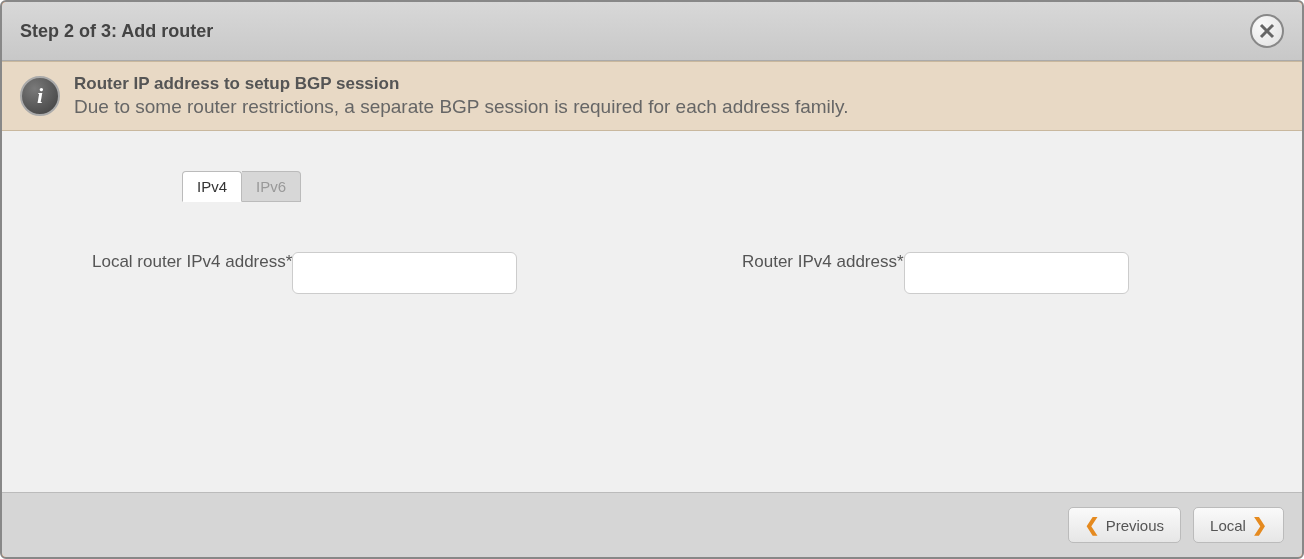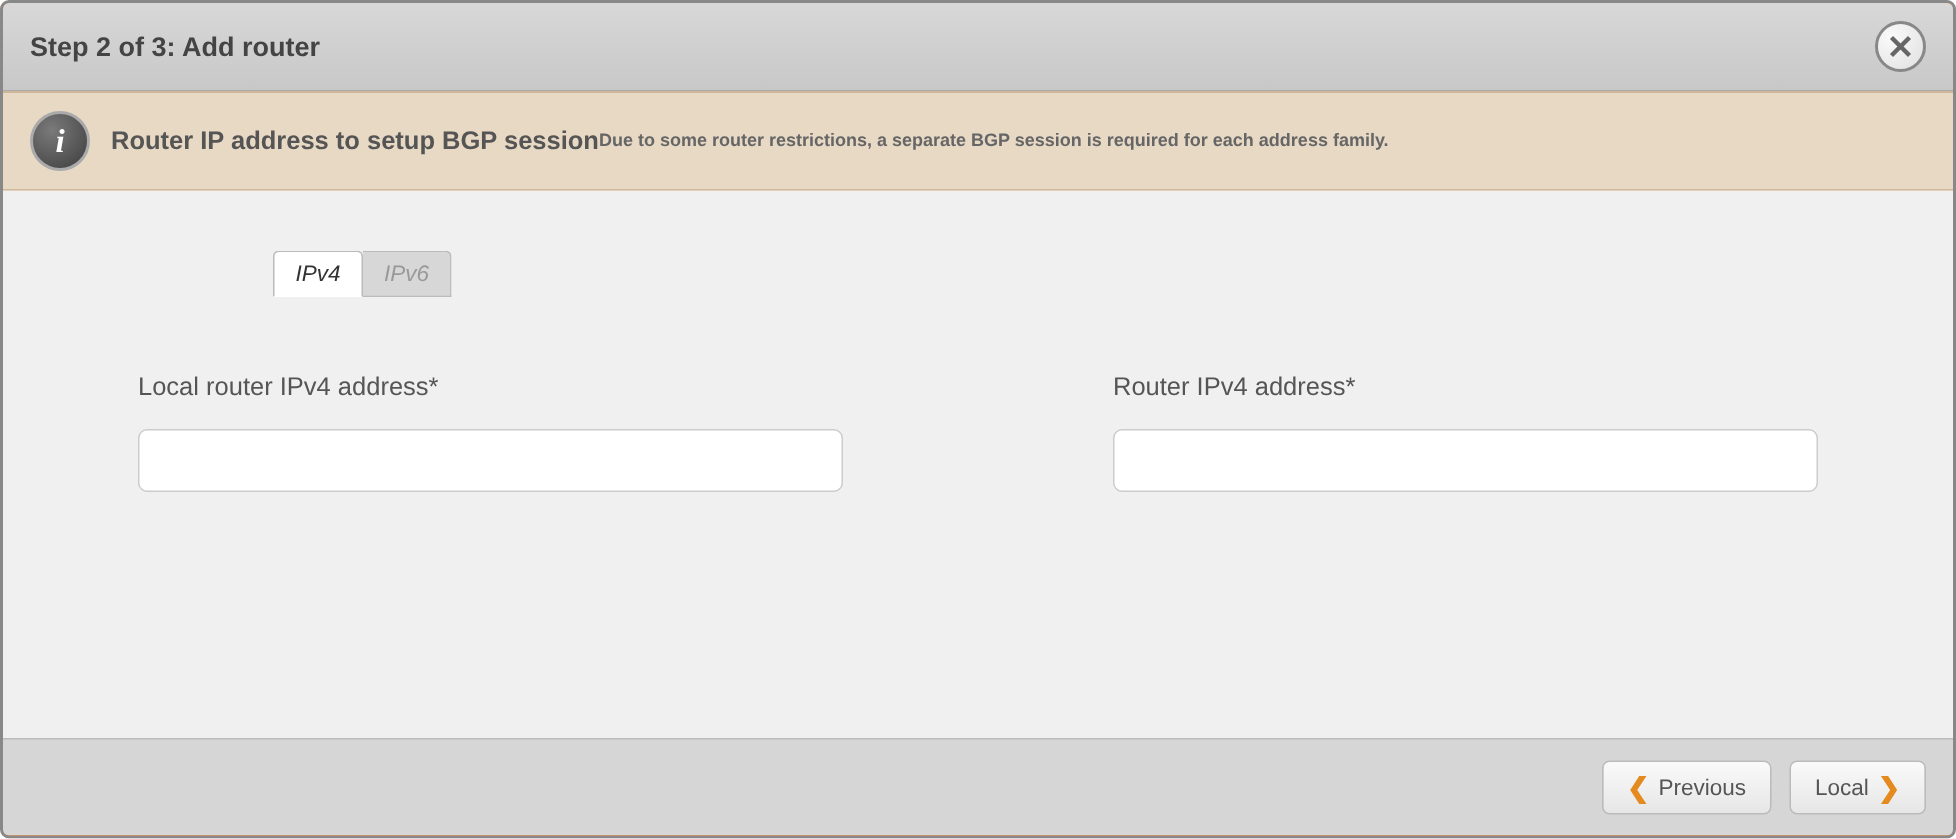--- a/index.html
+++ b/index.html
@@ -74,70 +74,68 @@
     justify-content: center;
     color: #fff;
     font-family: Georgia, serif;
     font-style: italic;
     font-weight: bold;
     font-size: 22px;
     flex-shrink: 0;
   }
   .info-text-wrap {
     display: flex;
-    flex-direction: row;
+    flex-direction: column;
   }
   .info-title {
     font-size: 17px;
     font-weight: bold;
     color: #555;
   }
   .info-desc {
-    font-size: 12px;
+    font-size: 19px;
     color: #666;
     margin-top: 2px;
-    font-weight: bold;
   }
   .dialog-body {
     flex: 1;
     background: #f0f0f0;
     padding: 40px 90px 20px 90px;
     position: relative;
   }
   .tabs {
     display: flex;
     margin-left: 90px;
     margin-bottom: 50px;
   }
   .tab {
     padding: 6px 14px;
     font-size: 15px;
     border: 1px solid #bbb;
     cursor: pointer;
-    font-style: italic;
   }
   .tab.active {
     background: #fff;
     color: #333;
     border-bottom: 1px solid #fff;
     border-radius: 4px 4px 0 0;
   }
   .tab.inactive {
     background: #d7d7d7;
     color: #999;
     border-left: none;
     border-radius: 0 4px 0 0;
   }
   .fields {
     display: flex;
     gap: 180px;
   }
   .field {
     display: flex;
-    flex-direction: column;
+    flex-direction: row;
     width: 470px;
   }
   .field-label {
     font-size: 17px;
     color: #555;
     margin-bottom: 18px;
   }
   .field-input {
     height: 42px;
     border: 1px solid #ccc;

